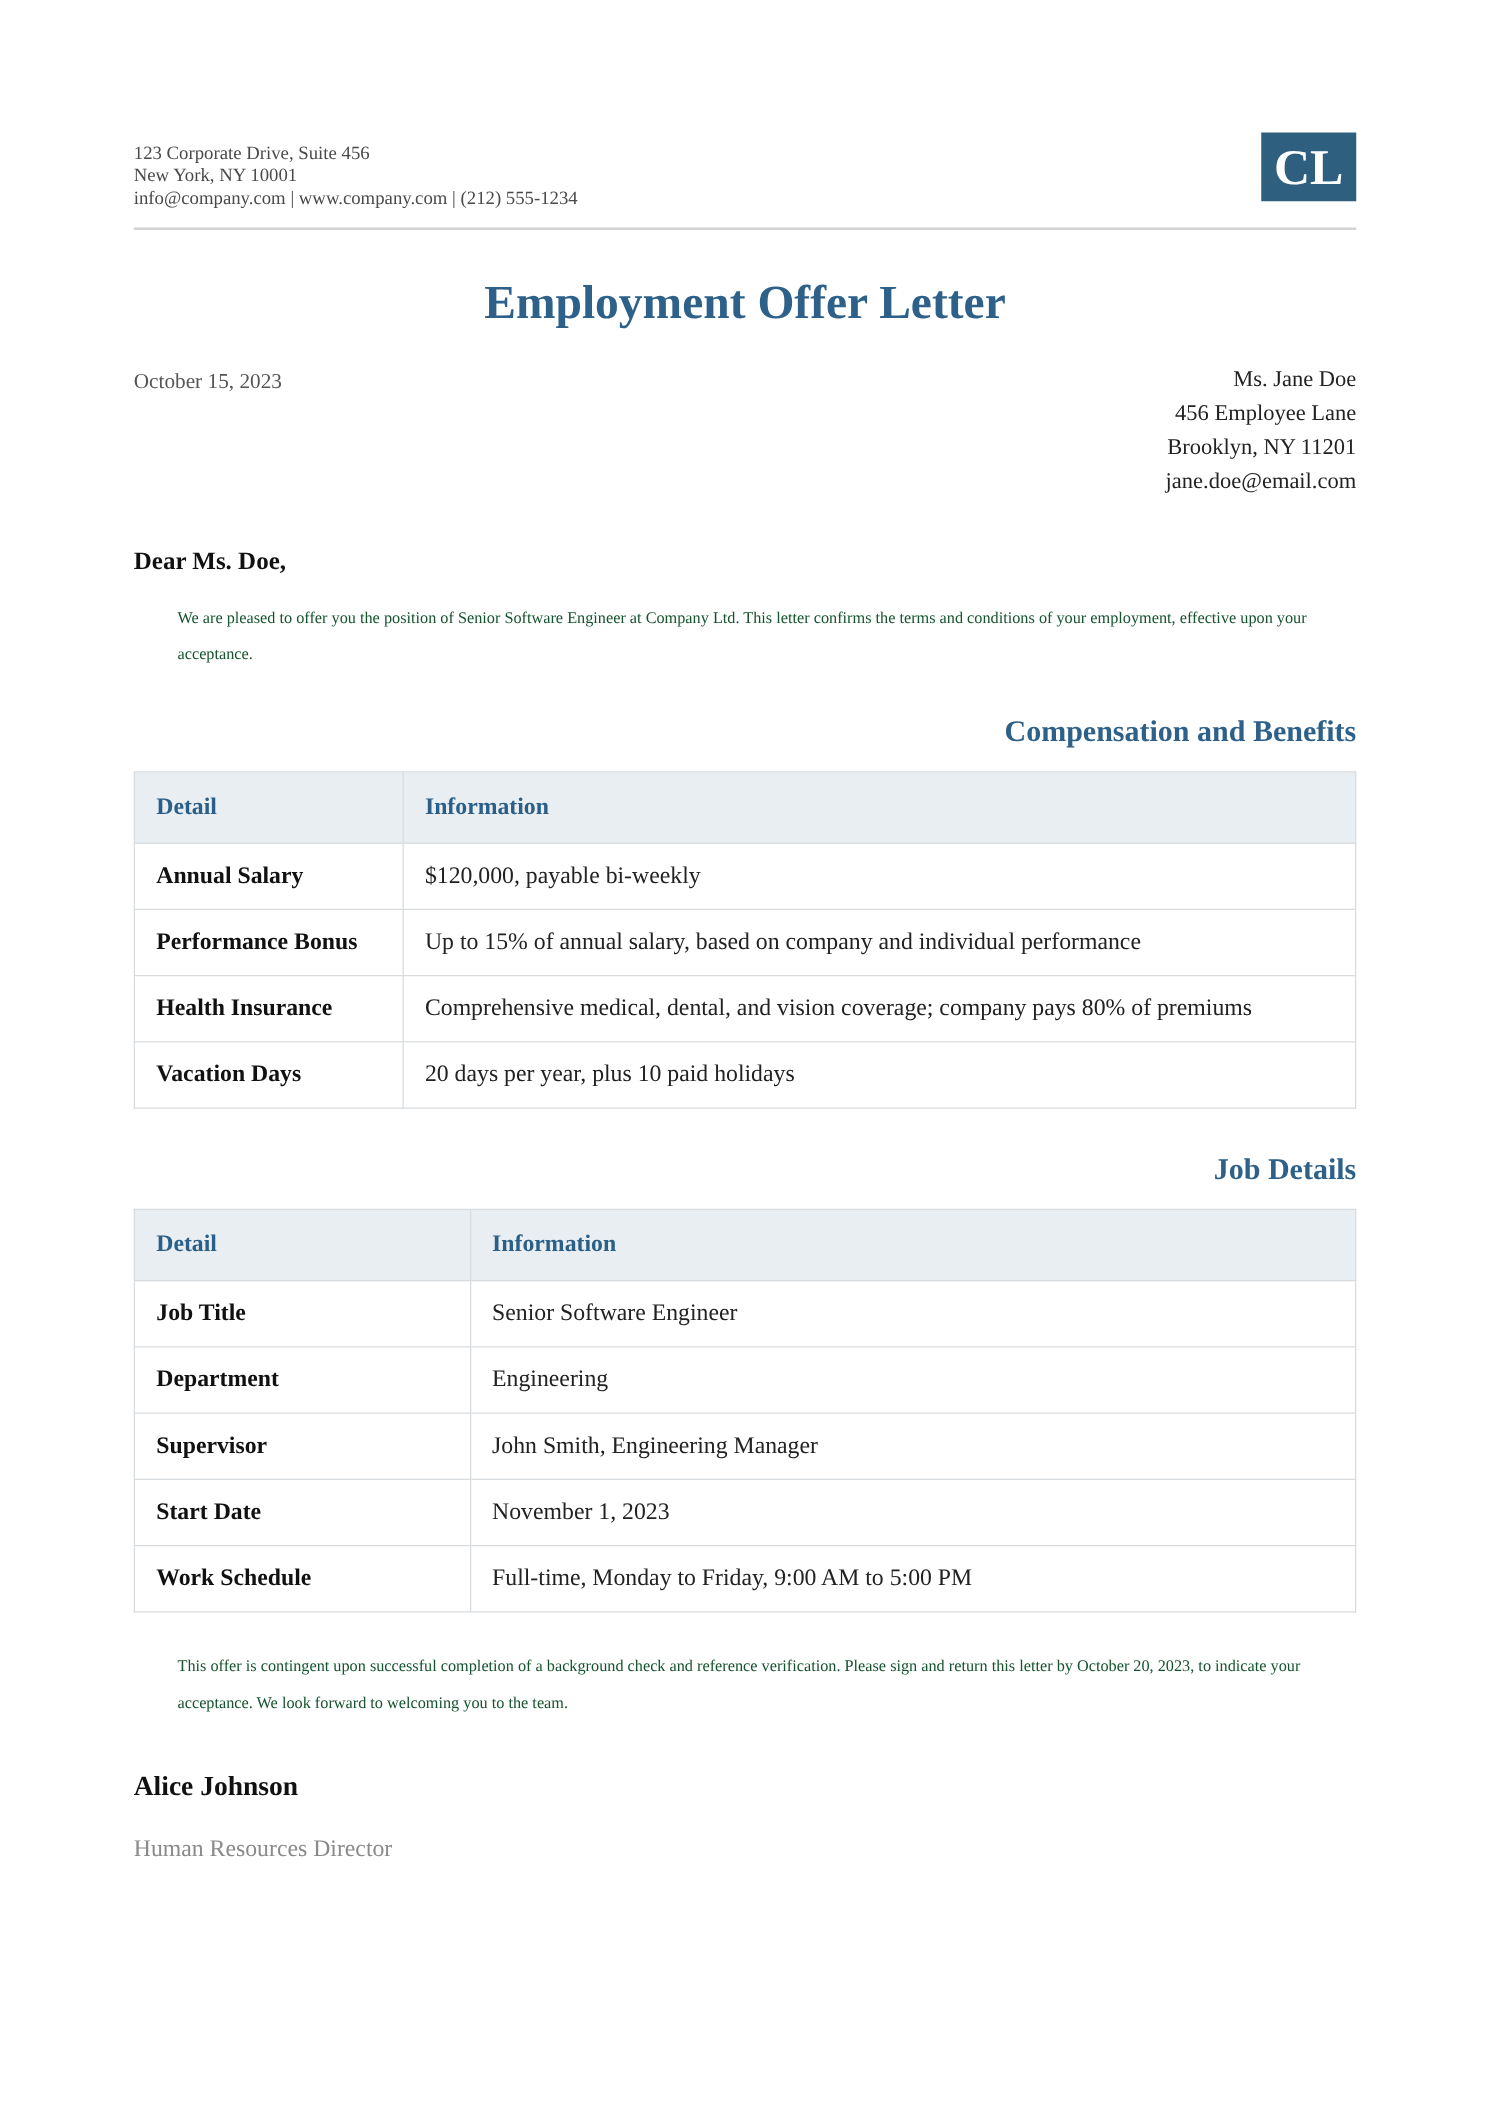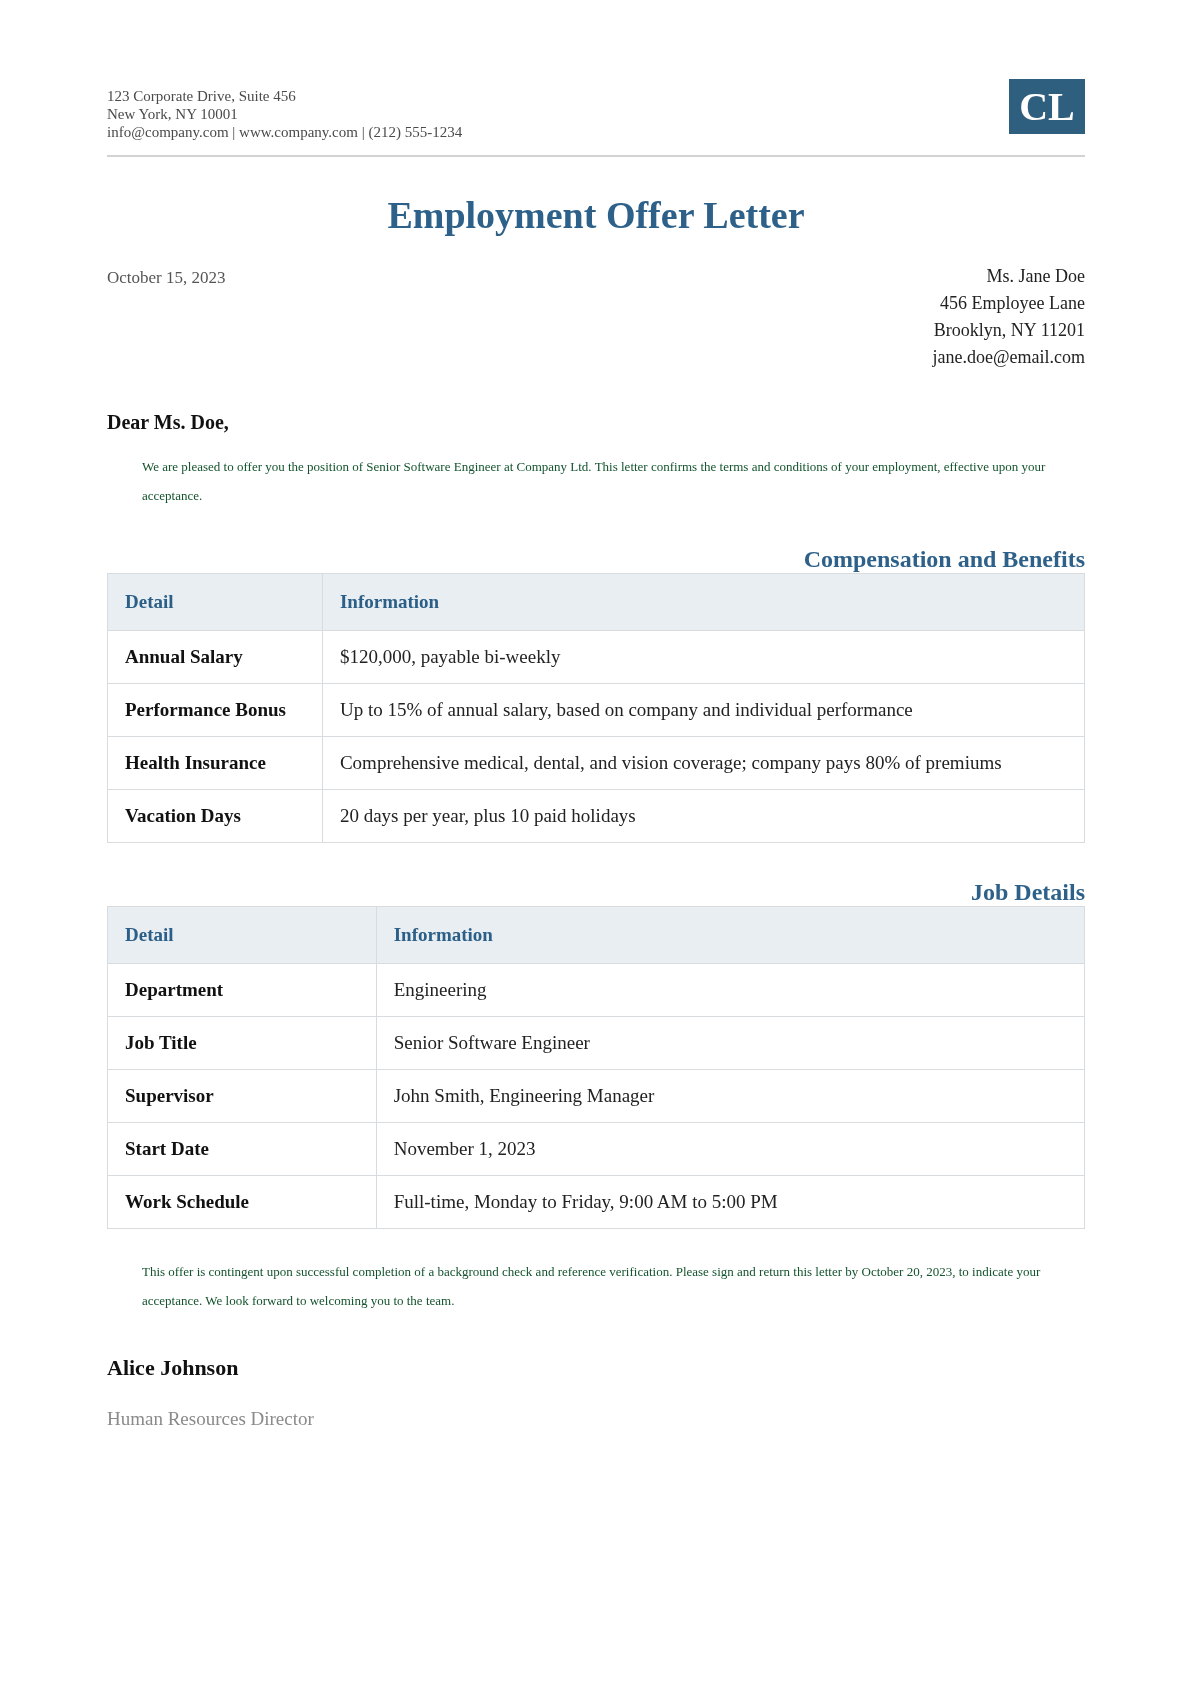--- a/index.html
+++ b/index.html
@@ -3,21 +3,21 @@
 <meta charset="utf-8">
 <style>
   * { margin: 0; padding: 0; box-sizing: border-box; }
   html, body { background: #ffffff; }
   body { width: 1200px; }
 
   .page {
     width: 1200px;
     height: 1697px;
     background: #ffffff;
-    padding: 73px 115px 0 107px;
+    padding: 100px 115px 0 107px;
     font-family: "Liberation Serif", "DejaVu Serif", serif;
     color: #222222;
     overflow: hidden;
   }
 
   
   .letterhead {
     display: flex;
     justify-content: space-between;
     align-items: flex-start;
@@ -95,20 +95,21 @@
     font-size: 24px;
     font-weight: bold;
     margin-top: 36px;
     text-align: right;
   }
 
   
   table.info-table {
     width: 100%;
     border-collapse: collapse;
+    margin-top: 17px;
     font-size: 19px;
   }
   table.info-table th,
   table.info-table td {
     border: 1px solid #d8dcdf;
     padding: 15px 17px;
     text-align: left;
     vertical-align: middle;
   }
   table.info-table thead th {
@@ -214,26 +215,26 @@
         <col class="col-info">
       </colgroup>
     <thead>
       <tr>
         <th>Detail</th>
         <th>Information</th>
       </tr>
     </thead>
     <tbody>
       <tr>
+        <td class="label-cell">Job Title</td>
+        <td>Senior Software Engineer</td>
+      </tr>
+      <tr>
         <td class="label-cell">Department</td>
         <td>Engineering</td>
-      </tr>
-      <tr>
-        <td class="label-cell">Job Title</td>
-        <td>Senior Software Engineer</td>
       </tr>
       <tr>
         <td class="label-cell">Supervisor</td>
         <td>John Smith, Engineering Manager</td>
       </tr>
       <tr>
         <td class="label-cell">Start Date</td>
         <td>November 1, 2023</td>
       </tr>
       <tr>

